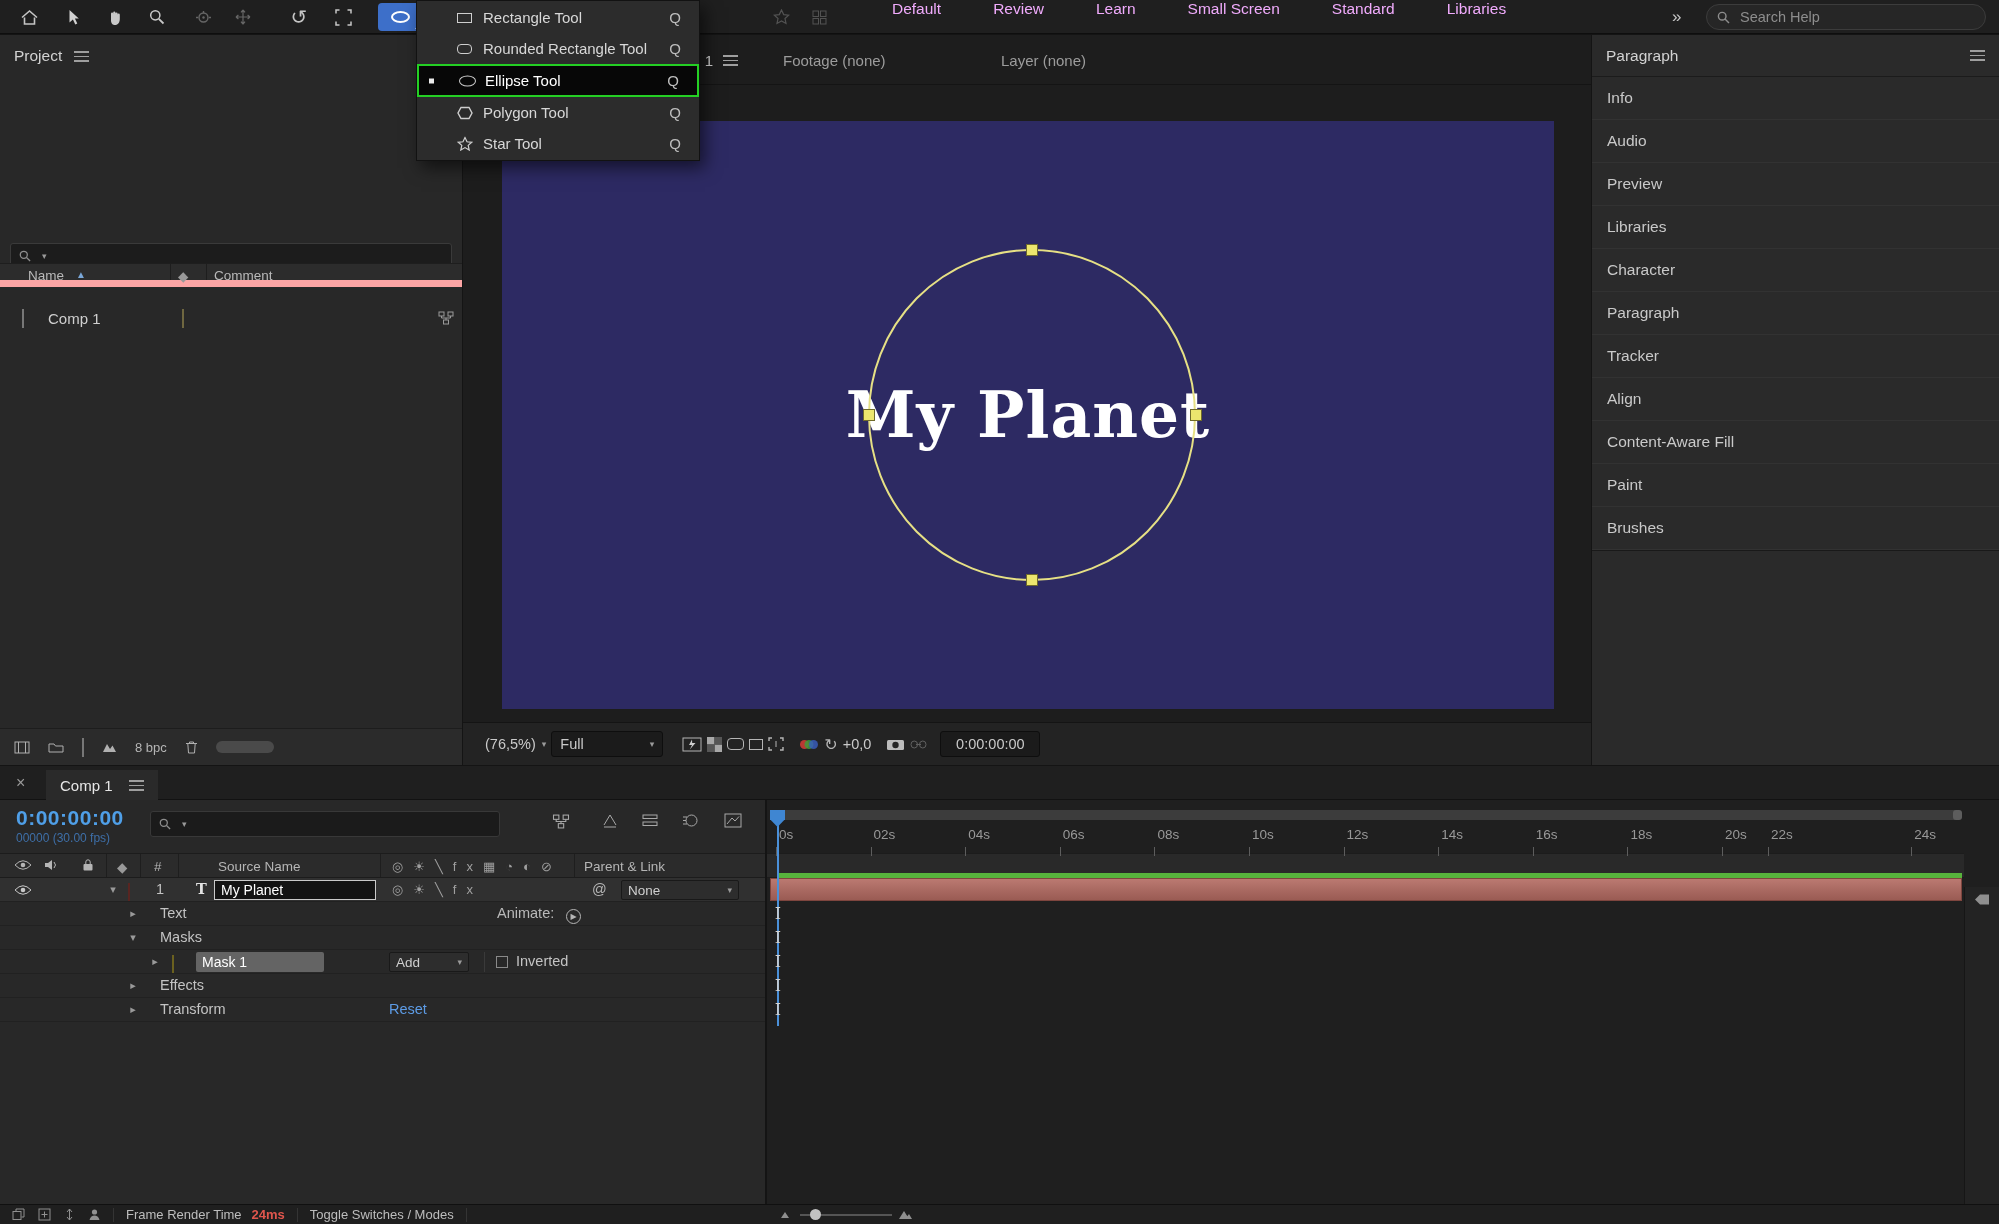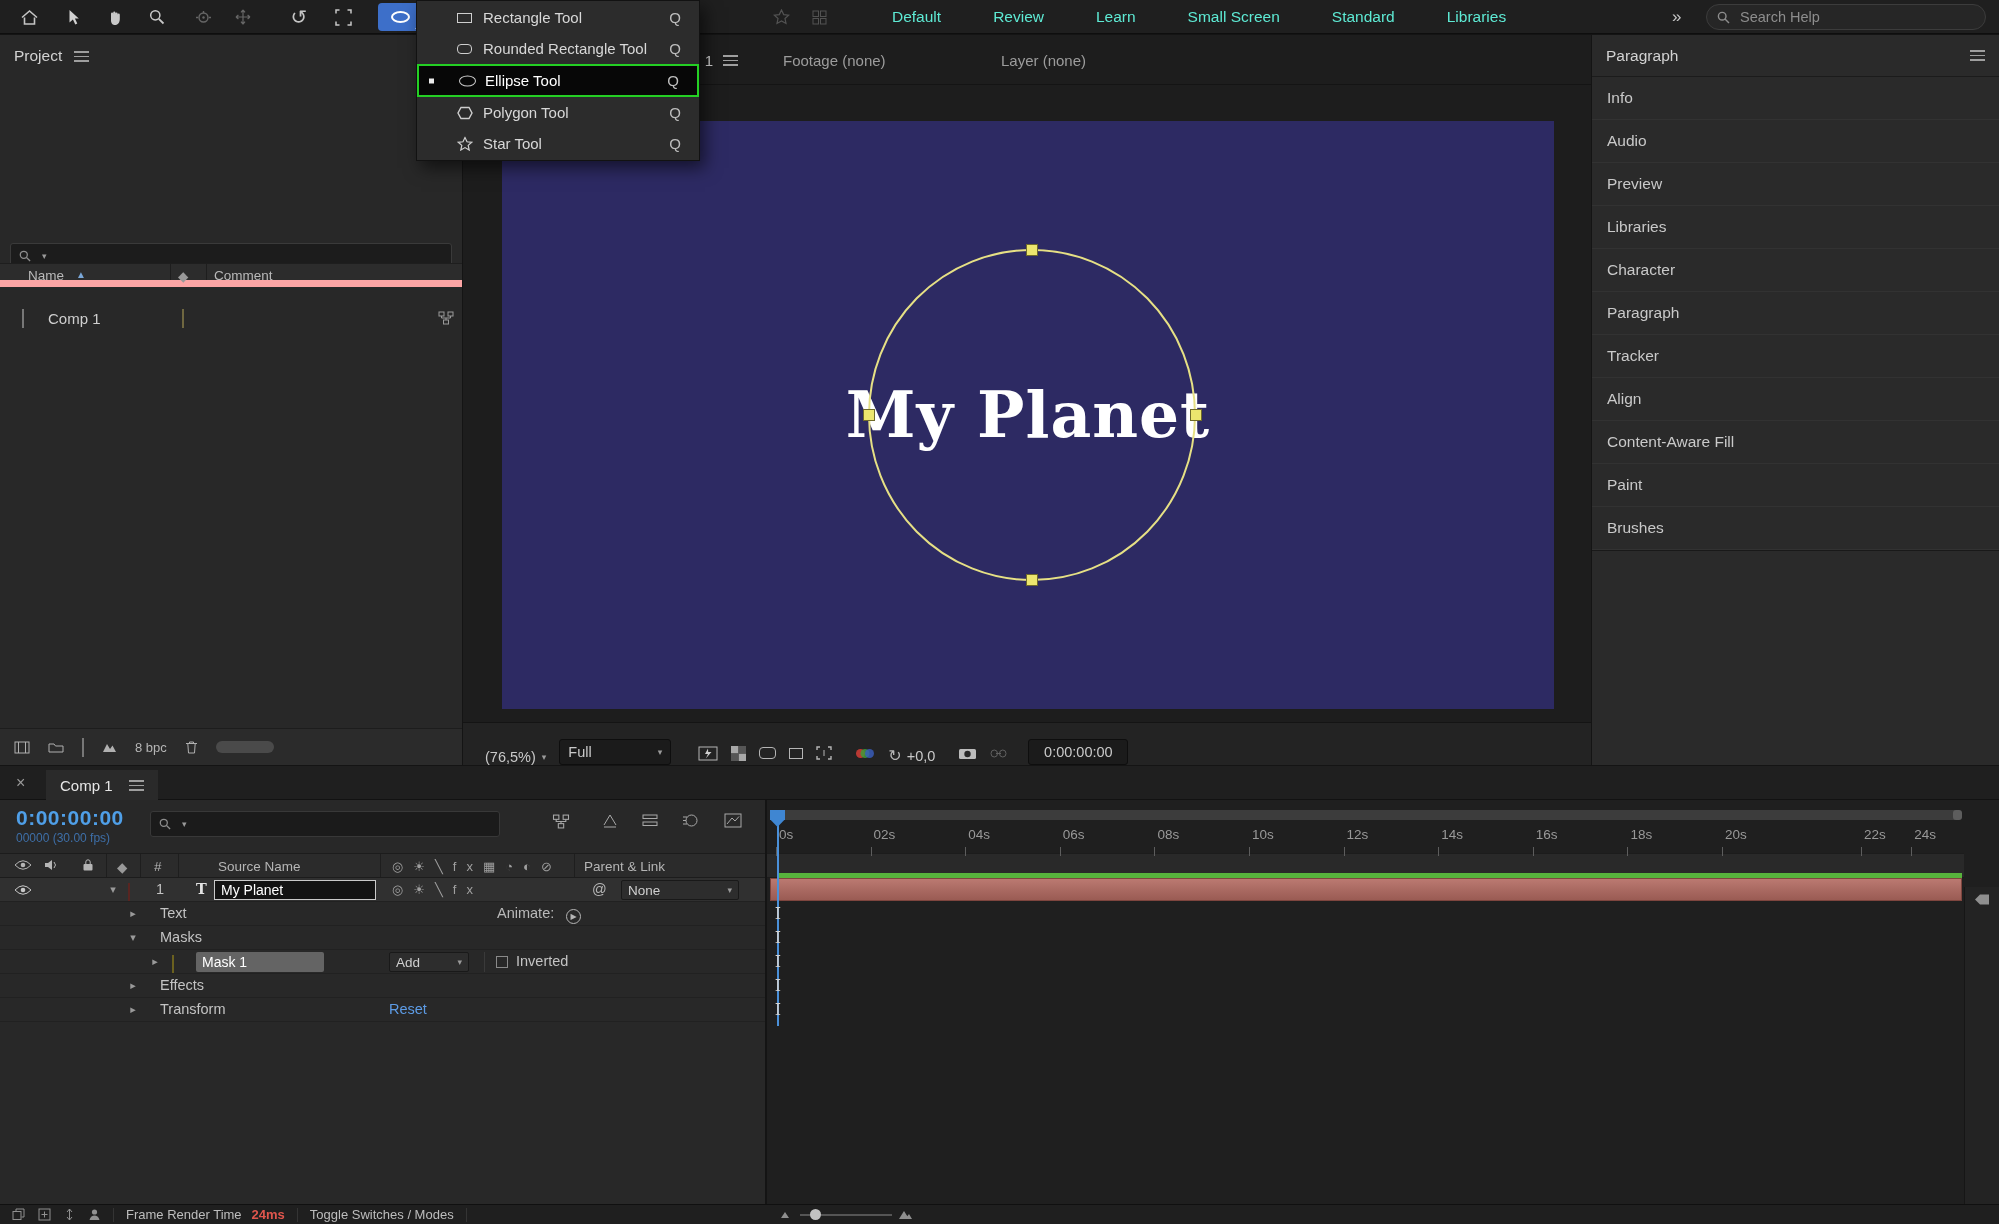--- a/index.html
+++ b/index.html
@@ -16,21 +16,21 @@
   .menu-lines{width:15px;height:11px;background:repeating-linear-gradient(to bottom,#9f9f9f 0 1.6px,transparent 1.6px 4.6px)}
   .caret{font-size:9px;color:#9a9a9a;margin-left:6px}
   svg{display:block}
 
   
   #toolbar{position:absolute;left:0;top:0;width:1999px;height:34px;background:#1f1f1f;border-bottom:1px solid #0e0e0e}
   .tbi{position:absolute;top:3px;width:38px;height:28px;display:flex;align-items:center;justify-content:center;color:#c5c5c5;font-size:19px}
   #shape-tool-btn{position:absolute;left:378px;top:3px;width:44px;height:28px;background:#3d6fc9;border-radius:4px;display:flex;align-items:center;justify-content:center}
   #shape-tool-btn .oval{width:19px;height:12px;border:2px solid #fff;border-radius:50%}
   #shape-tool-btn::after{content:"";position:absolute;right:2px;bottom:2px;border-left:5px solid transparent;border-bottom:5px solid #fff}
-  #workspaces{position:absolute;left:892px;top:0;height:34px;display:flex;align-items:center;gap:52px;color:#5eead4;font-size:15.5px}
+  #workspaces{position:absolute;left:892px;top:0;height:34px;display:flex;align-items:flex-start;gap:52px;color:#f0abfc;font-size:15.5px}
   .ws{white-space:nowrap}
   #ws-overflow{position:absolute;left:1672px;top:0;height:34px;display:flex;align-items:center;color:#c9c9c9;font-size:17px}
   #help-search{position:absolute;left:1706px;top:4px;width:280px;height:26px;border-radius:13px;background:#262626;border:1px solid #3c3c3c;display:flex;align-items:center;padding:0 10px;gap:8px}
   #help-search input{background:transparent;border:0;outline:0;color:#bdbdbd;font-size:14.5px;width:210px;font-family:inherit}
   #help-search input::placeholder{color:#8d8d8d}
 
   
   #tool-menu{position:absolute;left:416px;top:0;width:284px;background:#2c2c2c;border:1px solid #121212;box-shadow:5px 7px 16px rgba(0,0,0,.55);z-index:100;padding:1px 0}
   .tm-row{height:31px;display:flex;align-items:center;position:relative;padding-left:66px;color:#d8d8d8;font-size:15px}
   .tm-ico{position:absolute;left:40px;top:50%;transform:translateY(-50%);display:flex;align-items:center;justify-content:center}
@@ -52,21 +52,21 @@
   .label-chip{width:12px;height:12px;background:#a59a63;border:1px solid #6f6740}
   #proj-bottom{position:absolute;left:0;top:693px;width:462px;height:37px;background:#2b2b2b;border-top:1px solid #1d1d1d;display:flex;align-items:center;gap:18px;padding:0 14px;color:#b5b5b5}
   .pill{width:58px;height:12px;border-radius:6px;background:#4a4a4a}
 
   
   #viewer{position:absolute;left:463px;top:35px;width:1128px;height:730px;background:#1d1d1d}
   #vtabs{position:absolute;left:0;top:0;width:100%;height:50px;border-bottom:1px solid #141414}
   .vtab{position:absolute;top:0;height:50px;display:flex;align-items:center;gap:10px;color:#9c9c9c;font-size:15px;white-space:nowrap}
   #canvas{position:absolute;left:39px;top:86px;width:1052px;height:588px;background:var(--comp-bg)}
   #canvas-text{position:absolute;inset:0;display:flex;align-items:center;justify-content:center;font-family:"DejaVu Serif",serif;font-size:63px;font-weight:600;color:#ffffff;letter-spacing:1px}
-  #vbottom{position:absolute;left:0;bottom:0;width:100%;height:43px;background:#232323;border-top:1px solid #141414;display:flex;align-items:flex-end;padding-left:22px;gap:13px;color:#c9c9c9;font-size:14.5px}
+  #vbottom{position:absolute;left:0;bottom:0;width:100%;height:43px;background:#232323;border-top:1px solid #141414;display:flex;align-items:center;padding-left:22px;gap:5px;color:#c9c9c9;font-size:14.5px}
   .vbox{height:26px;background:#1b1b1b;border:1px solid #0e0e0e;border-radius:3px;display:flex;align-items:center;justify-content:space-between;padding:0 8px}
   .vbtn{height:24px;display:flex;align-items:center;justify-content:center}
 
   
   #properties{position:absolute;left:1592px;top:35px;width:407px;height:730px;background:#2a2a2a}
   #properties .phead{height:42px;display:flex;align-items:center;justify-content:space-between;padding:0 14px;border-bottom:1px solid #1b1b1b}
   .prop-row{height:43px;display:flex;align-items:center;padding-left:15px;border-bottom:1px solid #323232;font-size:15.5px;color:#c9c9c9}
   #properties .plist{border-bottom:1px solid #191919}
 
   
@@ -559,21 +559,21 @@
         <span class="rlabel" style="left: 107.6px;">02s</span>
         <span class="rlabel" style="left: 202.2px;">04s</span>
         <span class="rlabel" style="left: 296.8px;">06s</span>
         <span class="rlabel" style="left: 391.4px;">08s</span>
         <span class="rlabel" style="left: 486px;">10s</span>
         <span class="rlabel" style="left: 580.6px;">12s</span>
         <span class="rlabel" style="left: 675.2px;">14s</span>
         <span class="rlabel" style="left: 769.8px;">16s</span>
         <span class="rlabel" style="left: 864.4px;">18s</span>
         <span class="rlabel" style="left: 959px;">20s</span>
-        <span class="rlabel" style="left: 1098px;">22s</span>
+        <span class="rlabel" style="left: 1005px;">22s</span>
         <span class="rlabel" style="left: 1148.2px;">24s</span>
       </div>
     <div id="workarea"></div>
     <div id="layerbar"></div>
     <div id="playhead-line"></div>
     <div id="playhead-head"></div>
     <span class="ibeam" style="top:137px">I</span>
     <span class="ibeam" style="top:161px">I</span>
     <span class="ibeam" style="top:185px">I</span>
     <span class="ibeam" style="top:209px">I</span>

